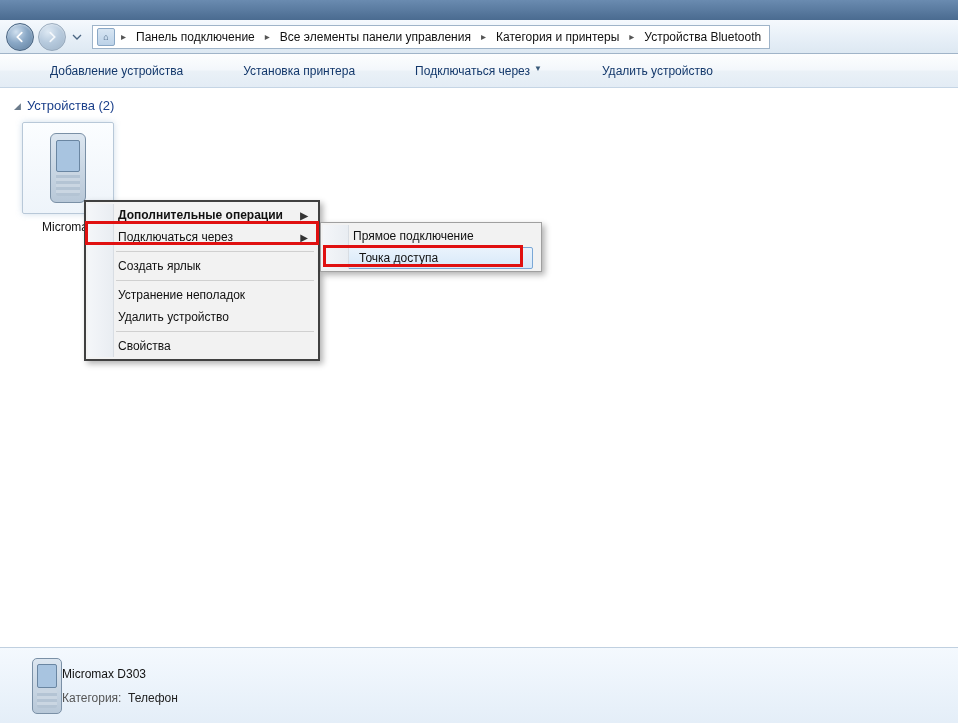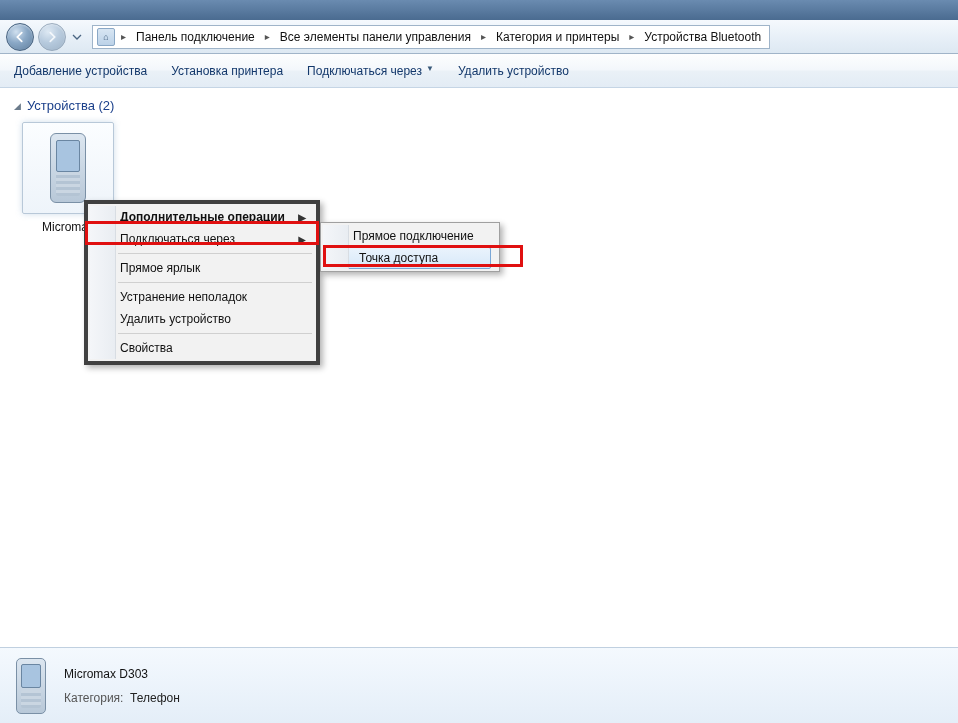--- a/index.html
+++ b/index.html
@@ -63,21 +63,21 @@
   
   .toolbar {
     height: 34px;
     background: linear-gradient(to bottom, #fdfefe 0%, #f3f7fb 48%, #eaf1f7 52%, #e3ecf5 100%);
     border-bottom: 1px solid #c5d5e5;
     display:flex; align-items:center;
     padding: 0 14px; gap: 24px;
     font-size: 12px;
     color: #13386b;
   }
-  .tool-item { display:flex; gap:4px; }
+  .tool-item { display:flex; gap:4px;margin-left:36px; }
   .tool-dd { font-size:8px; color:#3a5a7a; }
 
   
   .content {
     position: relative;
     height: 559px;
     background:#fff;
     padding: 10px 14px;
   }
   .group-header {
@@ -121,21 +121,21 @@
     font-size:12px; color:#111; margin-top:6px;
     overflow:hidden; text-overflow:ellipsis;
   }
 
   
   .ctx {
     position:absolute;
     left: 84px; top: 112px;
     width: 236px;
     background:#f2f2f2;
-    border:4px solid #404040;
+    border:2px solid #404040;
     box-shadow: 3px 3px 6px rgba(0,0,0,0.3);
     font-size:12px; color:#111;
     padding:2px;
   }
   .ctx-row {
     display:flex; align-items:center;
     height:22px;
     padding: 0 24px 0 30px;
     position:relative;
   }
@@ -149,21 +149,21 @@
     position:absolute;
     border:3px solid #e01010;
     pointer-events:none;
   }
   .hl1 { left:85px; top:133px; width:234px; height:24px; }
 
   
   .sub {
     position:absolute;
     left: 320px; top: 134px;
-    width: 180px;
+    width: 222px;
     background:#f2f2f2;
     border:1px solid #a0a0a0;
     box-shadow: 3px 3px 6px rgba(0,0,0,0.3);
     font-size:12px; color:#111;
     padding:2px;
   }
   .sub .ctx-iconbar{left:2px;top:2px;bottom:2px;width:26px;}
   .sub-row {
     display:flex; align-items:center;
     height:22px;
@@ -175,21 +175,21 @@
     margin:0 6px; padding-left:29px;
   }
   .hl2 { left:323px; top:157px; width:200px; height:22px; }
 
   
   .details {
     height: 76px;
     background: linear-gradient(to bottom,#f4f9fe 0%, #e4eef8 100%);
     border-top:1px solid #c0d0e0;
     display:flex; align-items:center;
-    padding: 0 16px; gap: 18px;
+    padding: 0 32px; 
   }
   .details .phone-small{
     width: 30px; height: 56px;
     background: linear-gradient(to bottom,#dce6f0,#b8c8d8);
     border:1px solid #7a90a6; border-radius:5px; position:relative;
   }
   .details .phone-small::before{
     content:""; position:absolute; left:4px; top:5px; right:4px; height:22px;
     background:#a8c4e0; border:1px solid #6a86a2; border-radius:2px;
   }
@@ -271,21 +271,21 @@
     <div class="ctx-row bold">
       <span>Дополнительные операции</span>
       <span class="sub-arrow">▶</span>
     </div>
     <div class="ctx-row">
       <span>Подключаться через</span>
       <span class="sub-arrow">▶</span>
     </div>
     <div class="ctx-sep"></div>
     <div class="ctx-row">
-      <span>Прямое ярлык</span>
+      <span>Создать ярлык</span>
     </div>
     <div class="ctx-sep"></div>
     <div class="ctx-row">
       <span>Устранение неполадок</span>
     </div>
     <div class="ctx-row">
       <span>Удалить устройство</span>
     </div>
     <div class="ctx-sep"></div>
     <div class="ctx-row">

